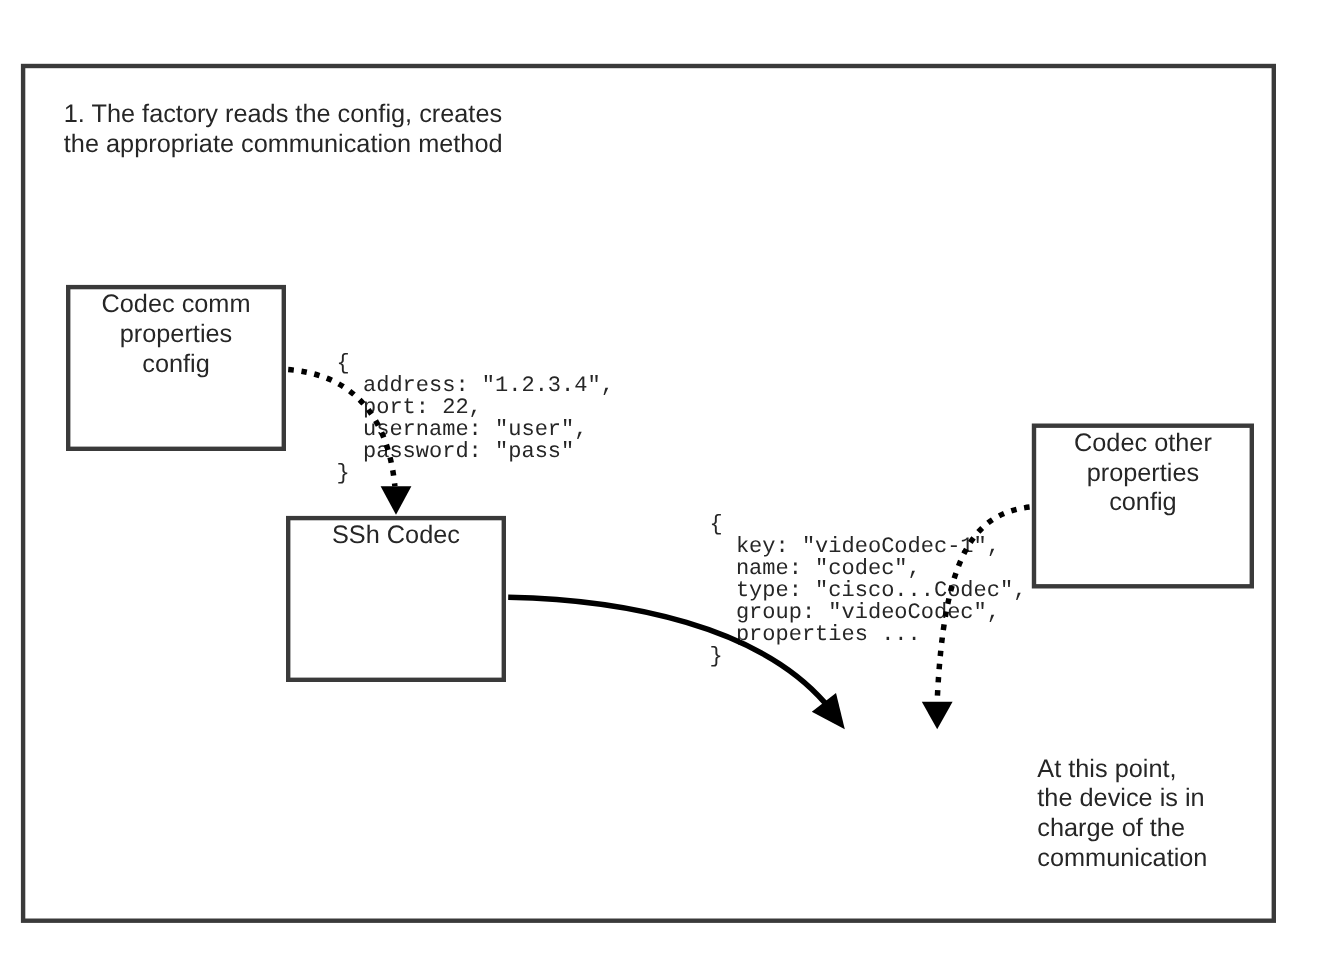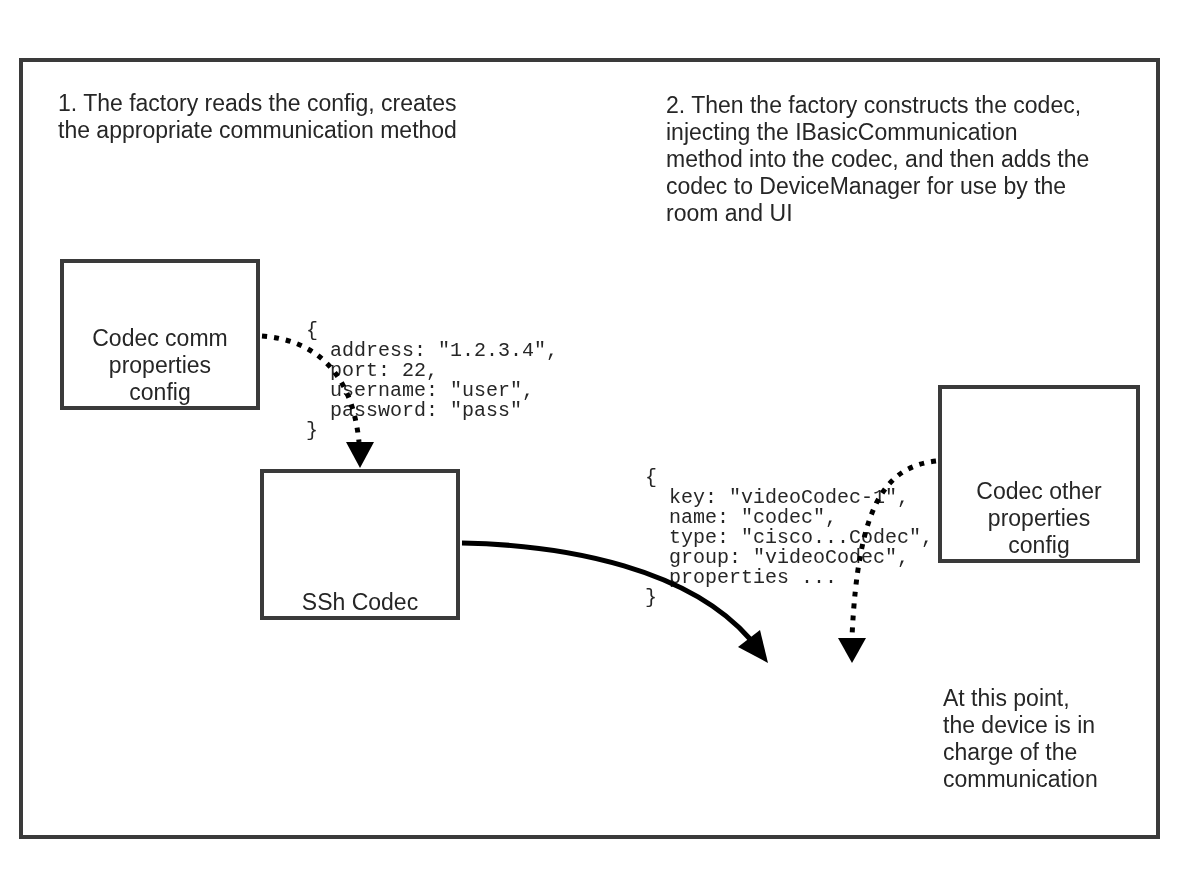--- a/index.html
+++ b/index.html
@@ -36,31 +36,31 @@
   }
   #note-step1 { left: 58px;  top: 90px;  width: 480px; }
   #note-step2 { left: 666px; top: 92px;  width: 490px; }
   #note-endpoint { left: 943px; top: 685px; width: 210px; }
   .node-box {
     position: absolute;
     border: 4px solid #3a3a3a;
     box-sizing: border-box;
     background: #ffffff;
     display: flex;
-    align-items: flex-end;
+    align-items: flex-start;
     justify-content: center;
     text-align: center;
     font-size: 23px;
     line-height: 27px;
     white-space: pre-line;
     z-index: 2;
   }
   #box-codec-comm-config   { left: 60px;  top: 259px; width: 200px; height: 151px; }
   #box-ssh-client          { left: 260px; top: 469px; width: 200px; height: 151px; }
-  #box-codec-other-config  { left: 938px; top: 385px; width: 202px; height: 178px; }
+  #box-codec-other-config  { left: 938px; top: 385px; width: 202px; height: 150px; }
   #box-cisco-codec         { left: 709px; top: 663px; width: 202px; height: 151px; }
   .code-block {
     position: absolute;
     font-family: "Liberation Mono", monospace;
     font-size: 20px;
     line-height: 20px;
     white-space: pre;
     color: #262626;
     z-index: 1;
   }
@@ -79,25 +79,20 @@
 </head>
 <body>
 
 <div id="canvas">
 
   <div class="frame"></div>
 
   <div class="note" id="note-step1">1. The factory reads the config, creates
 the appropriate communication method</div>
 
-  <div class="note" id="note-step2">2. Then the factory constructs the codec,
-injecting the IBasicCommunication
-method into the codec, and then adds the
-codec to DeviceManager for use by the
-room and UI</div>
 
   <div class="note" id="note-endpoint">At this point,
 the device is in
 charge of the
 communication</div>
 
   <div class="node-box" id="box-codec-comm-config">
     <span>Codec comm
 properties
 config</span>

